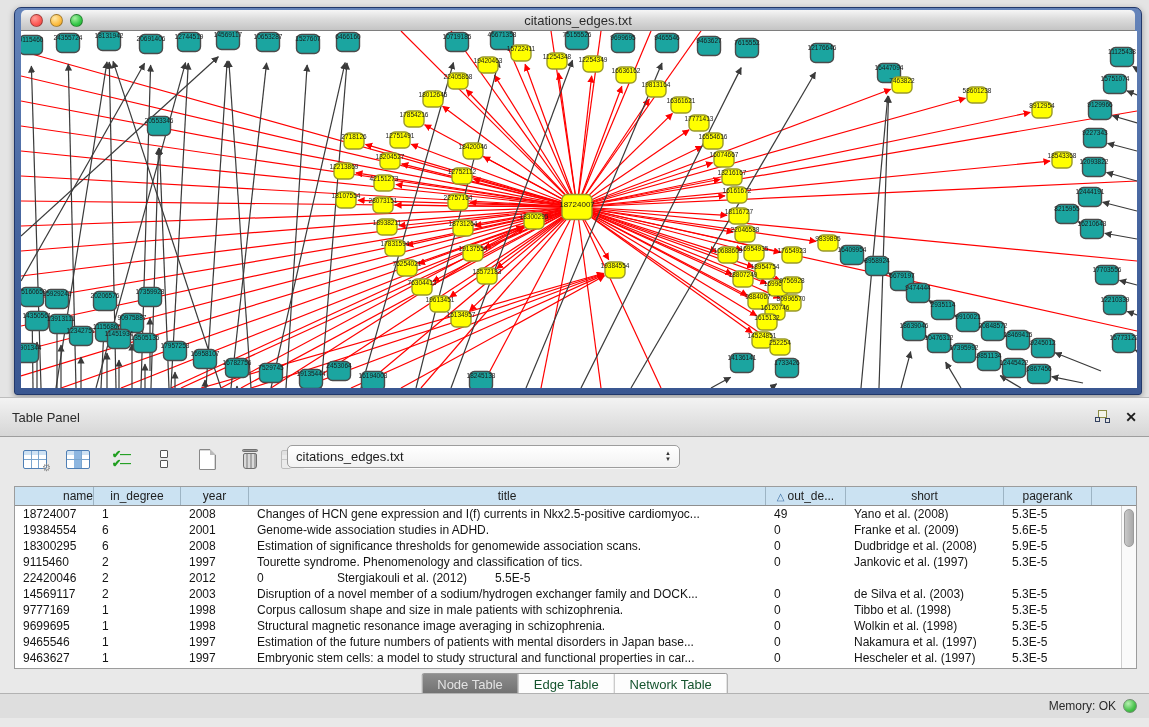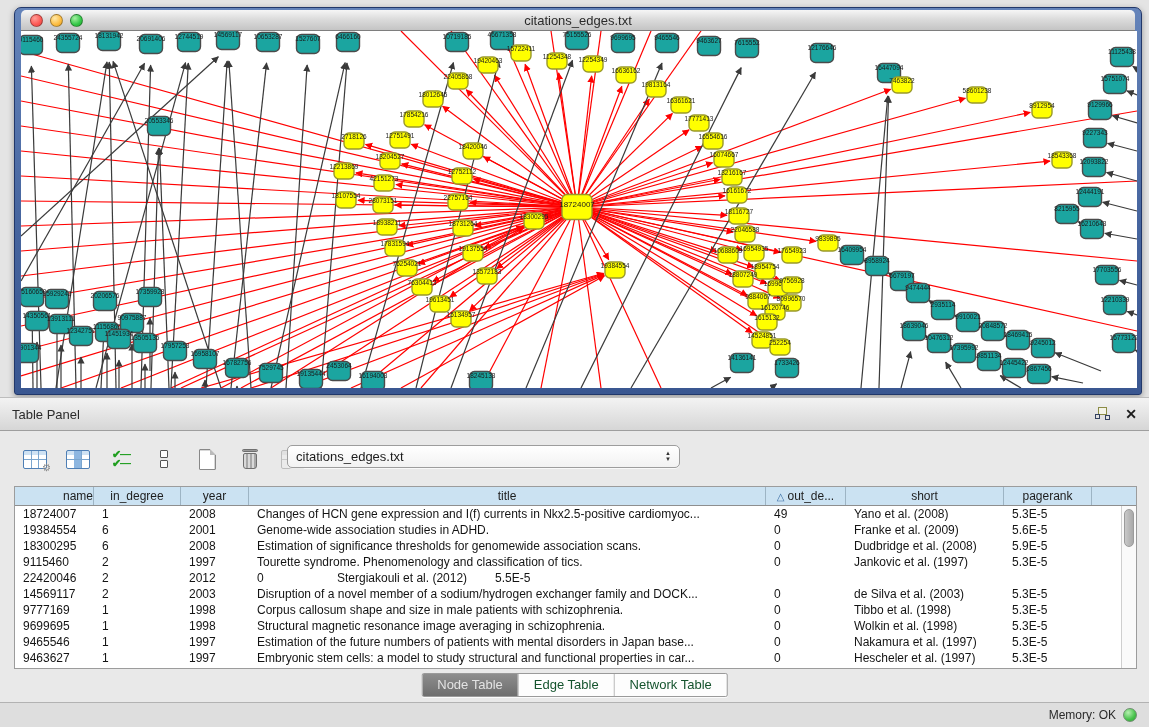--- a/index.html
+++ b/index.html
@@ -18,21 +18,21 @@
   .light { width:13px; height:13px; border-radius:50%; border:1px solid rgba(0,0,0,.35); }
   .light.red   { background:radial-gradient(circle at 35% 30%,#ff9d96,#fc5753 60%,#d84640); }
   .light.yellow{ background:radial-gradient(circle at 35% 30%,#ffe9a8,#fdbc40 60%,#d99a24); }
   .light.green { background:radial-gradient(circle at 35% 30%,#a6f0a2,#33c748 60%,#28a22f); }
   .win-title { flex:1; text-align:center; font-size:13px; color:#2b2b2b; }
   .canvas { position:relative; width:1116px; height:357px; background:#ffffff; overflow:hidden; }
   .canvas svg { display:block; }
 
   
   .table-panel { position:absolute; left:0; top:397px; width:1149px; height:330px; background:#e9e9e9; }
-  .tp-header { height:34px; background:linear-gradient(180deg,#f3f3f3,#d6d6d6);
+  .tp-header { height:40px; background:linear-gradient(180deg,#f3f3f3,#d6d6d6);
     border-top:1px solid #bdbdbd; border-bottom:1px solid #9e9e9e;
     display:flex; align-items:center; padding:0 12px; }
   .tp-title { font-size:13px; color:#2b2b2b; flex:1; }
   .tp-header-icons { display:flex; align-items:center; gap:14px; }
   .float-ic { width:16px; height:14px; position:relative; display:inline-block; }
   .float-ic .sq1 { position:absolute; left:3px; top:0; width:9px; height:8px; border:1px solid #8c8c46; background:#f4f4e8; }
   .float-ic .sq2 { position:absolute; left:0; top:7px; width:5px; height:5px; border:1px solid #33415f; }
   .float-ic .sq3 { position:absolute; left:10px; top:8px; width:5px; height:5px; border:1px solid #33415f; }
   .close-ic { font-size:14px; font-weight:bold; color:#1c1c1c; line-height:14px; cursor:default; }
 
@@ -81,21 +81,21 @@
   .vthumb { position:absolute; left:2px; top:3px; width:10px; height:38px; border-radius:5px;
     background:linear-gradient(90deg,#c9c9c9,#a9a9a9); border:1px solid #9b9b9b; }
 
   .tabs { position:absolute; left:50%; top:276px; transform:translateX(-50%);
     display:inline-flex; border:1px solid #9a9a9a; border-radius:2px; overflow:hidden; background:#fdfdfd;
     box-shadow:0 1px 0 rgba(255,255,255,.8); }
   .tab { font-size:13px; padding:3px 15px 4px 15px; color:#14532d; border-right:1px solid #b9b9b9; cursor:default; }
   .tab:last-child { border-right:none; }
   .tab.sel { background:linear-gradient(180deg,#8d8d8d,#6e6e6e); color:#e3e3e3; }
 
-  .statusbar { position:absolute; left:0; bottom:0; width:100%; height:25px; background:#dedede;
+  .statusbar { position:absolute; left:0; bottom:9px; width:100%; height:25px; background:#dedede;
     border-top:1px solid #b2b2b2; display:flex; align-items:center; justify-content:flex-end; padding-right:12px; gap:7px; }
   .mem-label { font-size:12px; color:#2a2a2a; }
   .mem-dot { width:14px; height:14px; border-radius:50%; border:1px solid #6f8f6f;
     background:radial-gradient(circle at 35% 30%,#b6f0b0,#46c24a 60%,#2e9e33); }
 </style>
 </head>
 <body>
 
 <div class="net-window">
   <div class="titlebar">

